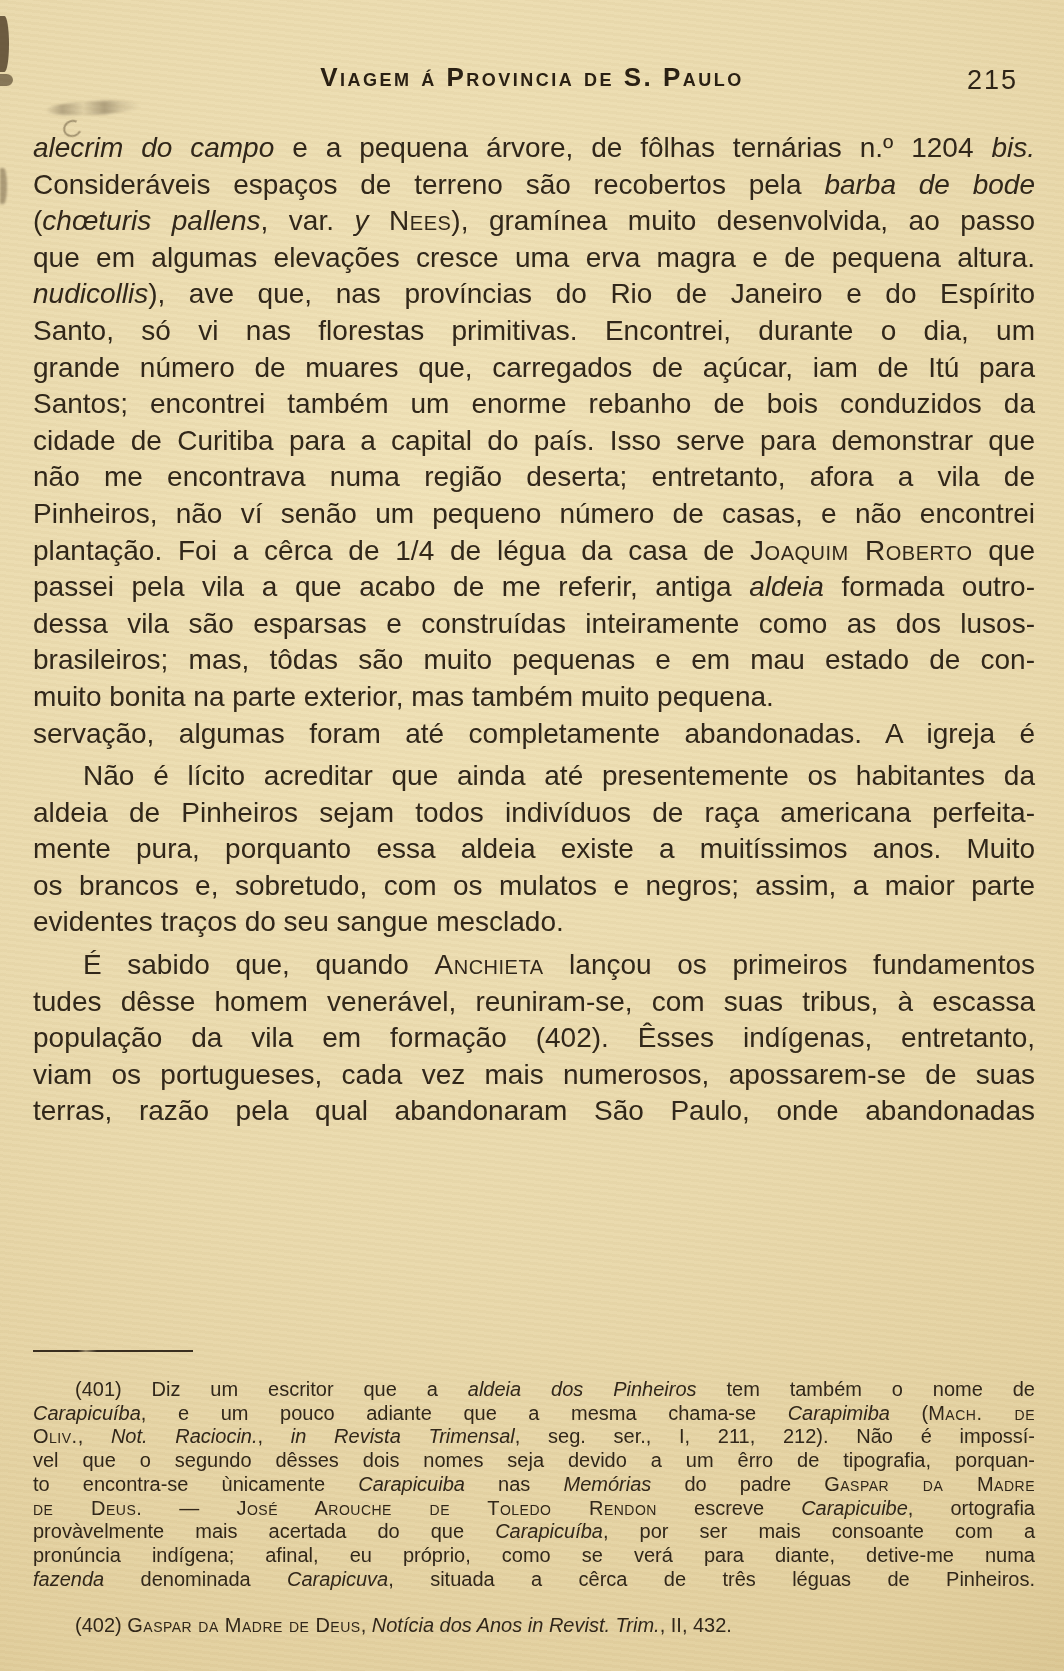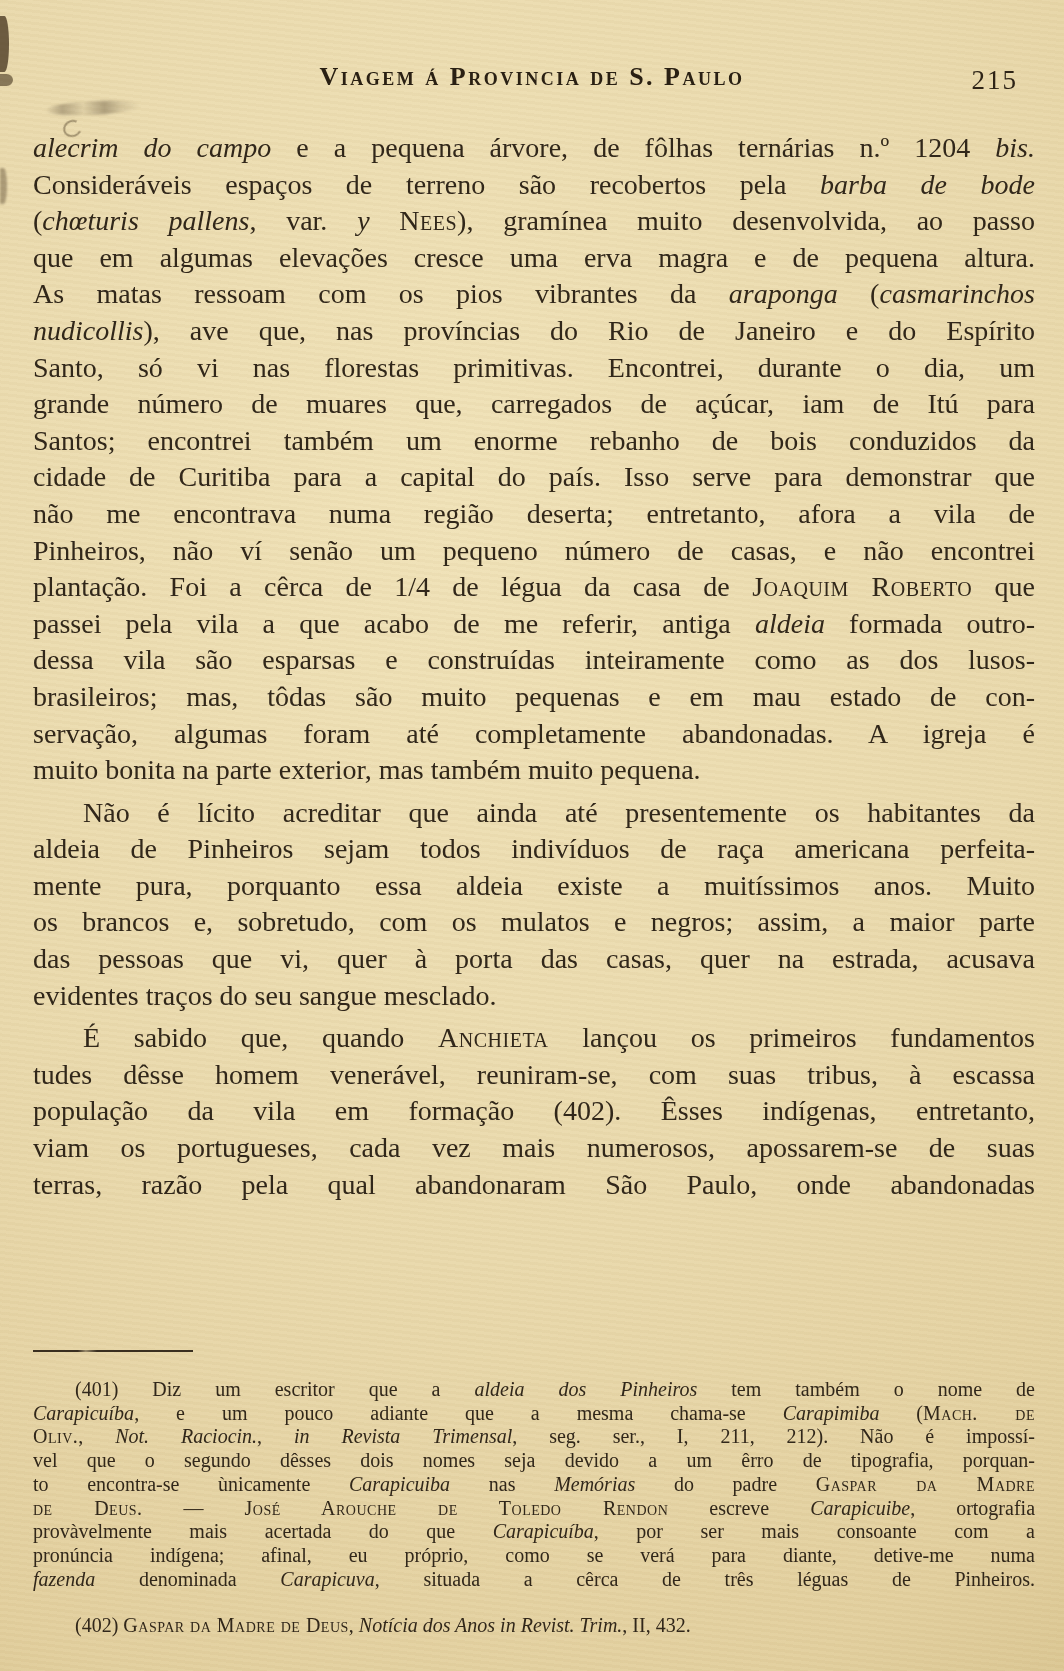--- a/index.html
+++ b/index.html
@@ -1,21 +1,21 @@
 <!DOCTYPE html>
 <html><head>
 <meta charset="utf-8">
 <style>
   html,body{margin:0;padding:0;background:#7a6a4d;}
   .page{
     position:relative;
     width:1064px;height:1671px;
     margin:0 auto;
     overflow:hidden;
-    font-family:Liberation Serif, serif;
+    font-family:Liberation Sans, sans-serif;
     color:#31271a;
     background:
       radial-gradient(ellipse 120% 95% at 42% 30%, #f0e2b8 0%, #e9d9ac 48%, #e2cf9e 78%, #d3bd87 100%);
   }
   .grain{
     position:absolute;inset:0;pointer-events:none;
     background:repeating-linear-gradient(7deg, rgba(150,120,70,0.035) 0 3px, rgba(255,250,225,0.035) 3px 6px);
   }
   
   .header-row{position:absolute;top:62px;left:0;width:100%;}
@@ -85,41 +85,39 @@
     <span class="running-title">Viagem á Provincia de S. Paulo</span>
   </div>
   <div class="pagenum">215</div>
 
   <div class="body-text" id="body-text">
       <div class="para">
         <div class="bline"><span class="s-i">alecrim do campo</span><span> e a pequena árvore, de fôlhas ternárias n.º 1204 </span><span class="s-i">bis.</span></div>
         <div class="bline"><span>Consideráveis espaços de terreno são recobertos pela </span><span class="s-i">barba de bode</span></div>
         <div class="bline"><span>(</span><span class="s-i">chœturis pallens</span><span>, var. </span><span class="s-i">y</span><span> </span><span class="s-sc">Nees</span><span>), gramínea muito desenvolvida, ao passo</span></div>
         <div class="bline"><span>que em algumas elevações cresce uma erva magra e de pequena altura.</span></div>
-        <div class="bline"><span>As matas ressoam com os pios vibrantes da </span><span class="s-i">araponga</span><span> (</span><span class="s-i">casmarinchos</span></div>
         <div class="bline"><span class="s-i">nudicollis</span><span>), ave que, nas províncias do Rio de Janeiro e do Espírito</span></div>
         <div class="bline"><span>Santo, só vi nas florestas primitivas. Encontrei, durante o dia, um</span></div>
         <div class="bline"><span>grande número de muares que, carregados de açúcar, iam de Itú para</span></div>
         <div class="bline"><span>Santos; encontrei também um enorme rebanho de bois conduzidos da</span></div>
         <div class="bline"><span>cidade de Curitiba para a capital do país. Isso serve para demonstrar que</span></div>
         <div class="bline"><span>não me encontrava numa região deserta; entretanto, afora a vila de</span></div>
         <div class="bline"><span>Pinheiros, não ví senão um pequeno número de casas, e não encontrei</span></div>
         <div class="bline"><span>plantação. Foi a cêrca de 1/4 de légua da casa de </span><span class="s-sc">Joaquim Roberto</span><span> que</span></div>
         <div class="bline"><span>passei pela vila a que acabo de me referir, antiga </span><span class="s-i">aldeia</span><span> formada outro-</span></div>
         <div class="bline"><span>dessa vila são esparsas e construídas inteiramente como as dos lusos-</span></div>
         <div class="bline"><span>brasileiros; mas, tôdas são muito pequenas e em mau estado de con-</span></div>
+        <div class="bline nj"><span>muito bonita na parte exterior, mas também muito pequena.</span></div>
         <div class="bline"><span>servação, algumas foram até completamente abandonadas. A igreja é</span></div>
-        <div class="bline nj"><span>muito bonita na parte exterior, mas também muito pequena.</span></div>
       </div>
       <div class="para">
         <div class="bline ind"><span>Não é lícito acreditar que ainda até presentemente os habitantes da</span></div>
         <div class="bline"><span>aldeia de Pinheiros sejam todos indivíduos de raça americana perfeita-</span></div>
         <div class="bline"><span>mente pura, porquanto essa aldeia existe a muitíssimos anos. Muito</span></div>
         <div class="bline"><span>os brancos e, sobretudo, com os mulatos e negros; assim, a maior parte</span></div>
-        <div class="bline"><span>das pessoas que vi, quer à porta das casas, quer na estrada, acusava</span></div>
         <div class="bline nj"><span>evidentes traços do seu sangue mesclado.</span></div>
       </div>
       <div class="para">
         <div class="bline ind"><span>É sabido que, quando </span><span class="s-sc">Anchieta</span><span> lançou os primeiros fundamentos</span></div>
         <div class="bline"><span>tudes dêsse homem venerável, reuniram-se, com suas tribus, à escassa</span></div>
         <div class="bline"><span>população da vila em formação (402). Êsses indígenas, entretanto,</span></div>
         <div class="bline"><span>viam os portugueses, cada vez mais numerosos, apossarem-se de suas</span></div>
         <div class="bline"><span>terras, razão pela qual abandonaram São Paulo, onde abandonadas</span></div>
       </div>
     </div>

